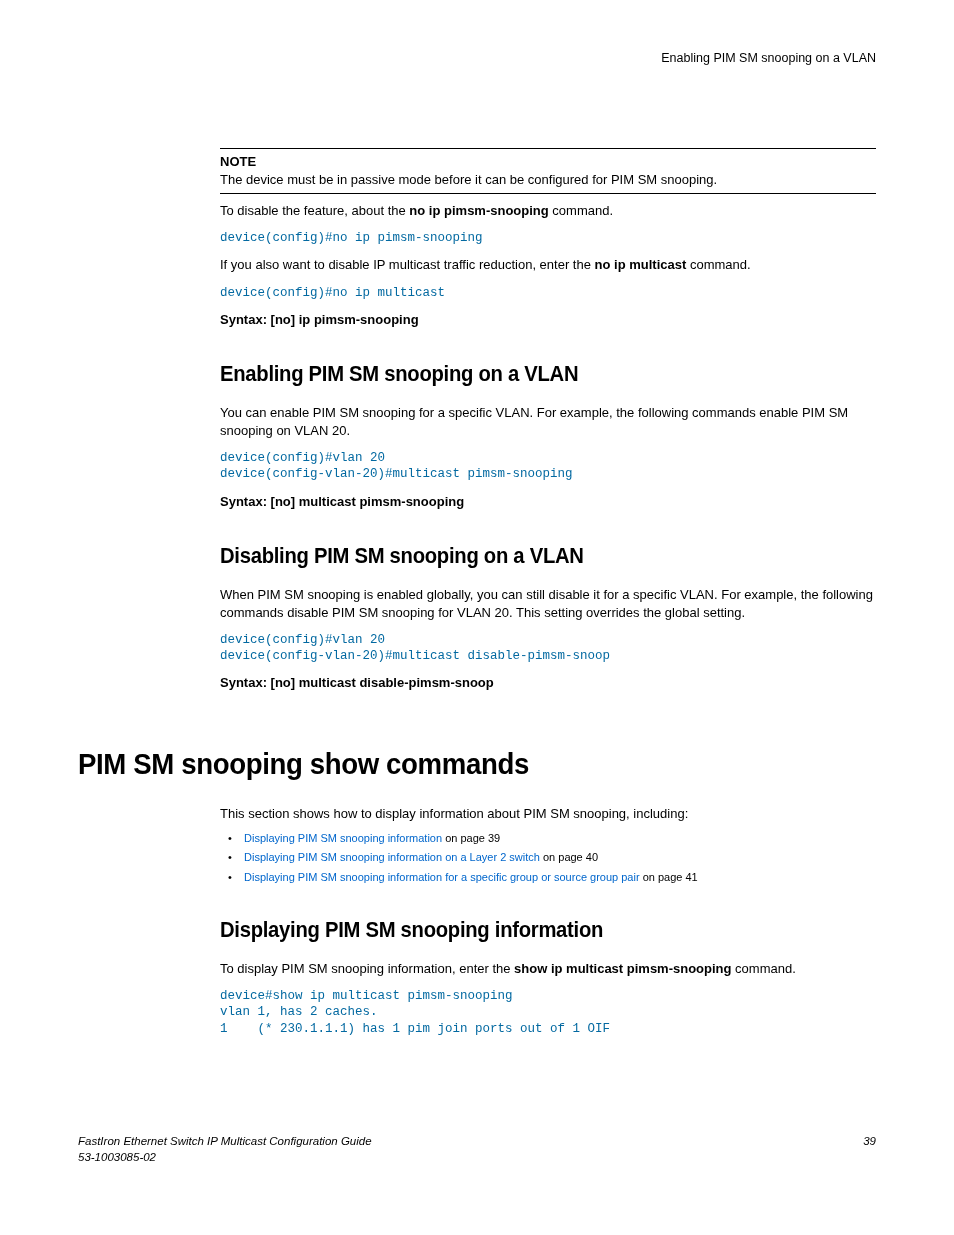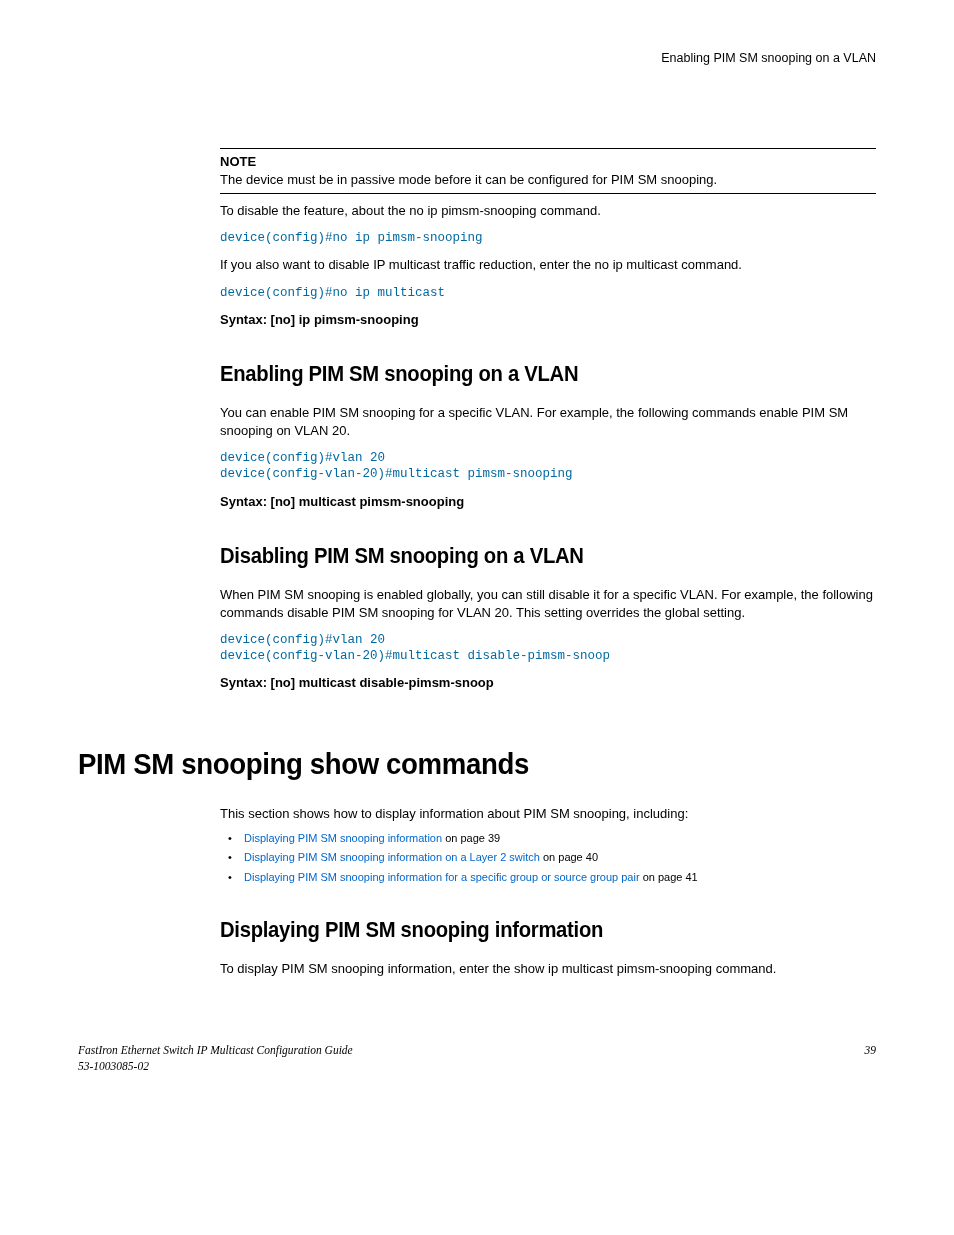--- a/index.html
+++ b/index.html
@@ -82,32 +82,31 @@
   ul.links li::before {
     content: "•";
     position: absolute;
     left: 8px;
     color: #000;
   }
   .link {
     color: #0066cc;
   }
   .footer {
-    margin-top: 64px;
+    margin-top: 96px;
     font-style: italic;
     font-size: 11.5px;
     display: flex;
     justify-content: space-between;
-    font-family: Liberation Serif, serif;
   }
   .footer .pg {
     font-style: italic;
   }
   .inline-bold {
-    font-weight: normal;
+    font-weight: bold;
   }
 </style>
 </head>
 <body>
 
 <div class="header-right">Enabling PIM SM snooping on a VLAN</div>
 
 <div class="content-block">
 
 
@@ -154,20 +153,23 @@
   <ul class="links">
     <li><span class="link">Displaying PIM SM snooping information</span><span> on page 39</span></li>
     <li><span class="link">Displaying PIM SM snooping information on a Layer 2 switch</span><span> on page 40</span></li>
     <li><span class="link">Displaying PIM SM snooping information for a specific group or source group pair</span><span> on page 41</span></li>
   </ul>
 
   <h2 class="section-narrow">Displaying PIM SM snooping information</h2>
   <p class="body-text">
     <span>To display PIM SM snooping information, enter the </span><span class="inline-bold">show ip multicast pimsm-snooping</span><span> command.</span>
   </p>
+  <div class="code">device#show ip multicast pimsm-snooping  
+vlan 1, has 2 caches.
+1    (* 230.1.1.1) has 1 pim join ports out of 1 OIF</div>
 </div>
 
 <div class="footer">
   <div>
     <span>FastIron Ethernet Switch IP Multicast Configuration Guide</span><br>
     <span>53-1003085-02</span>
   </div>
   <div class="pg">39</div>
 </div>
 

